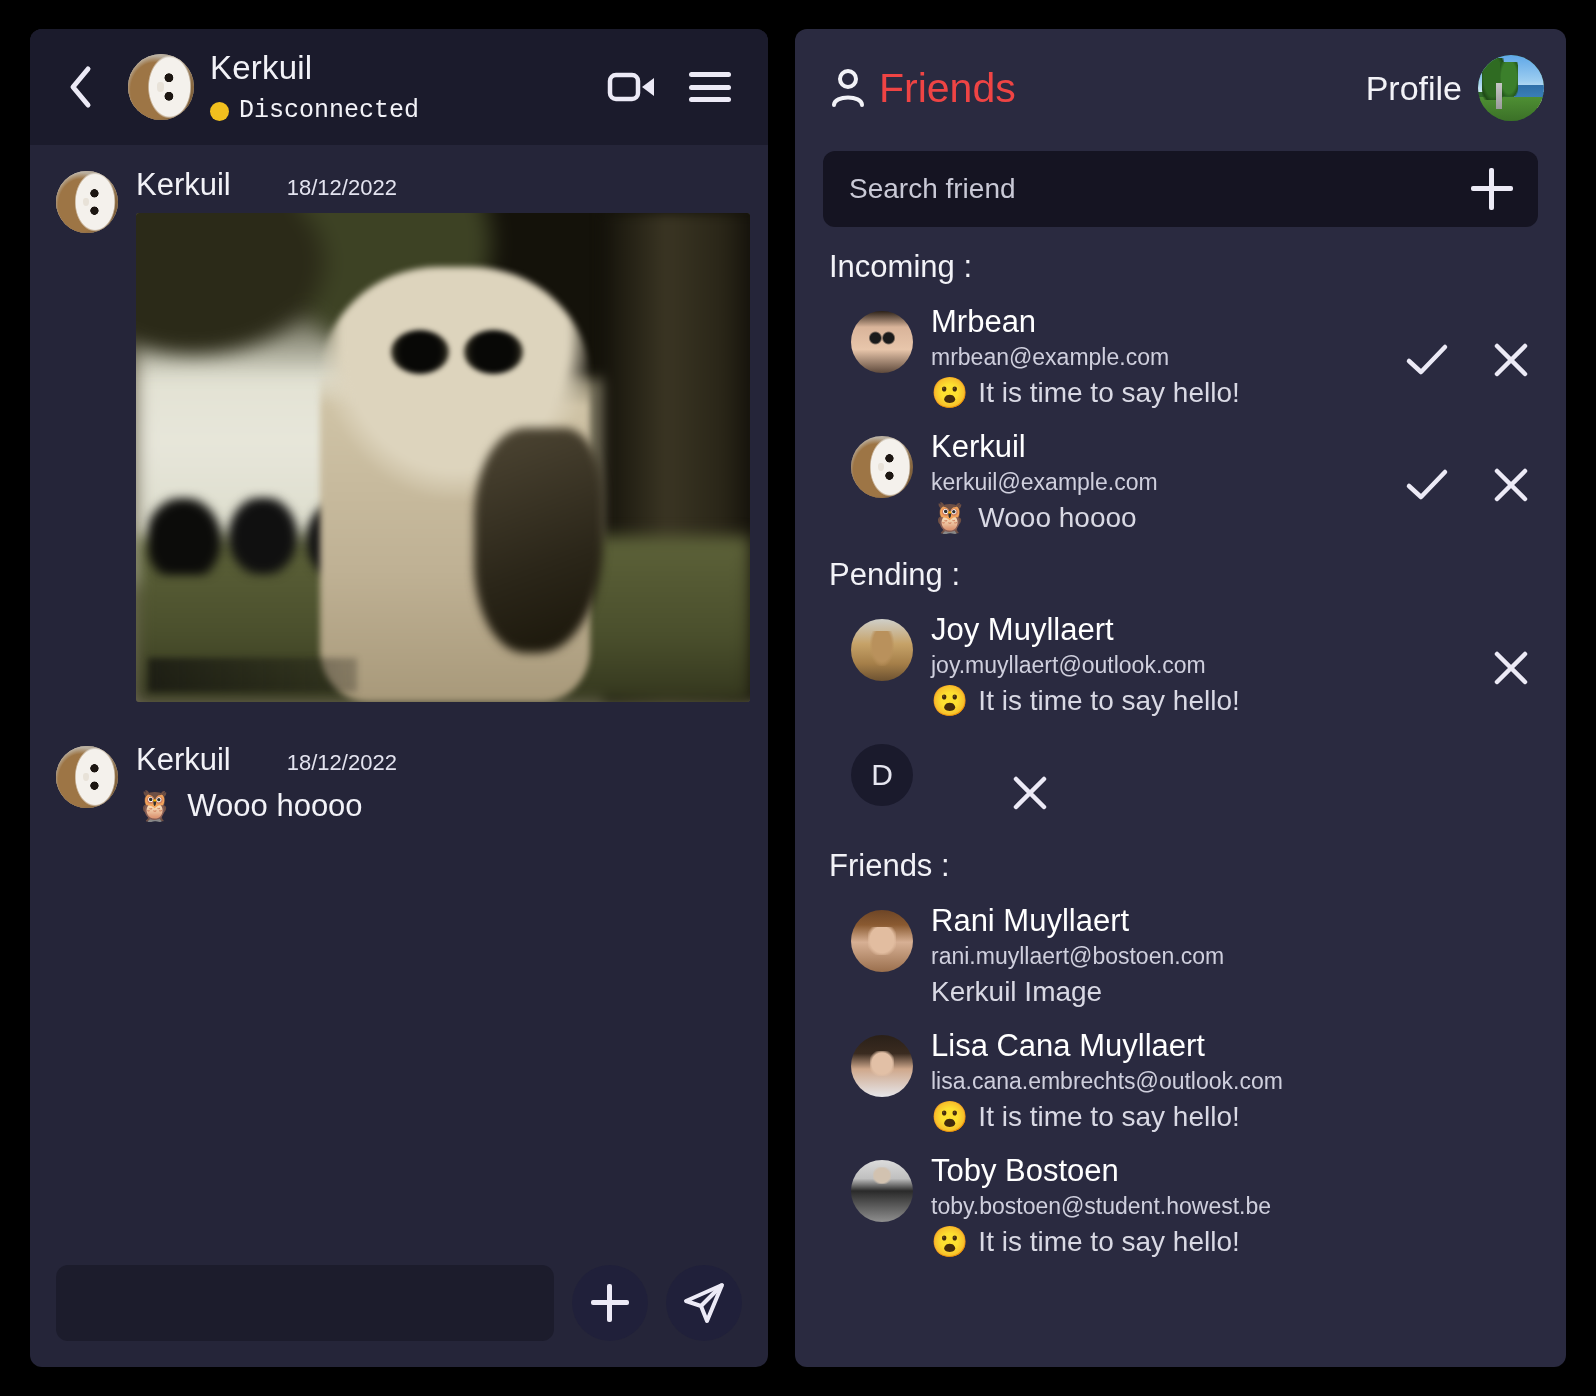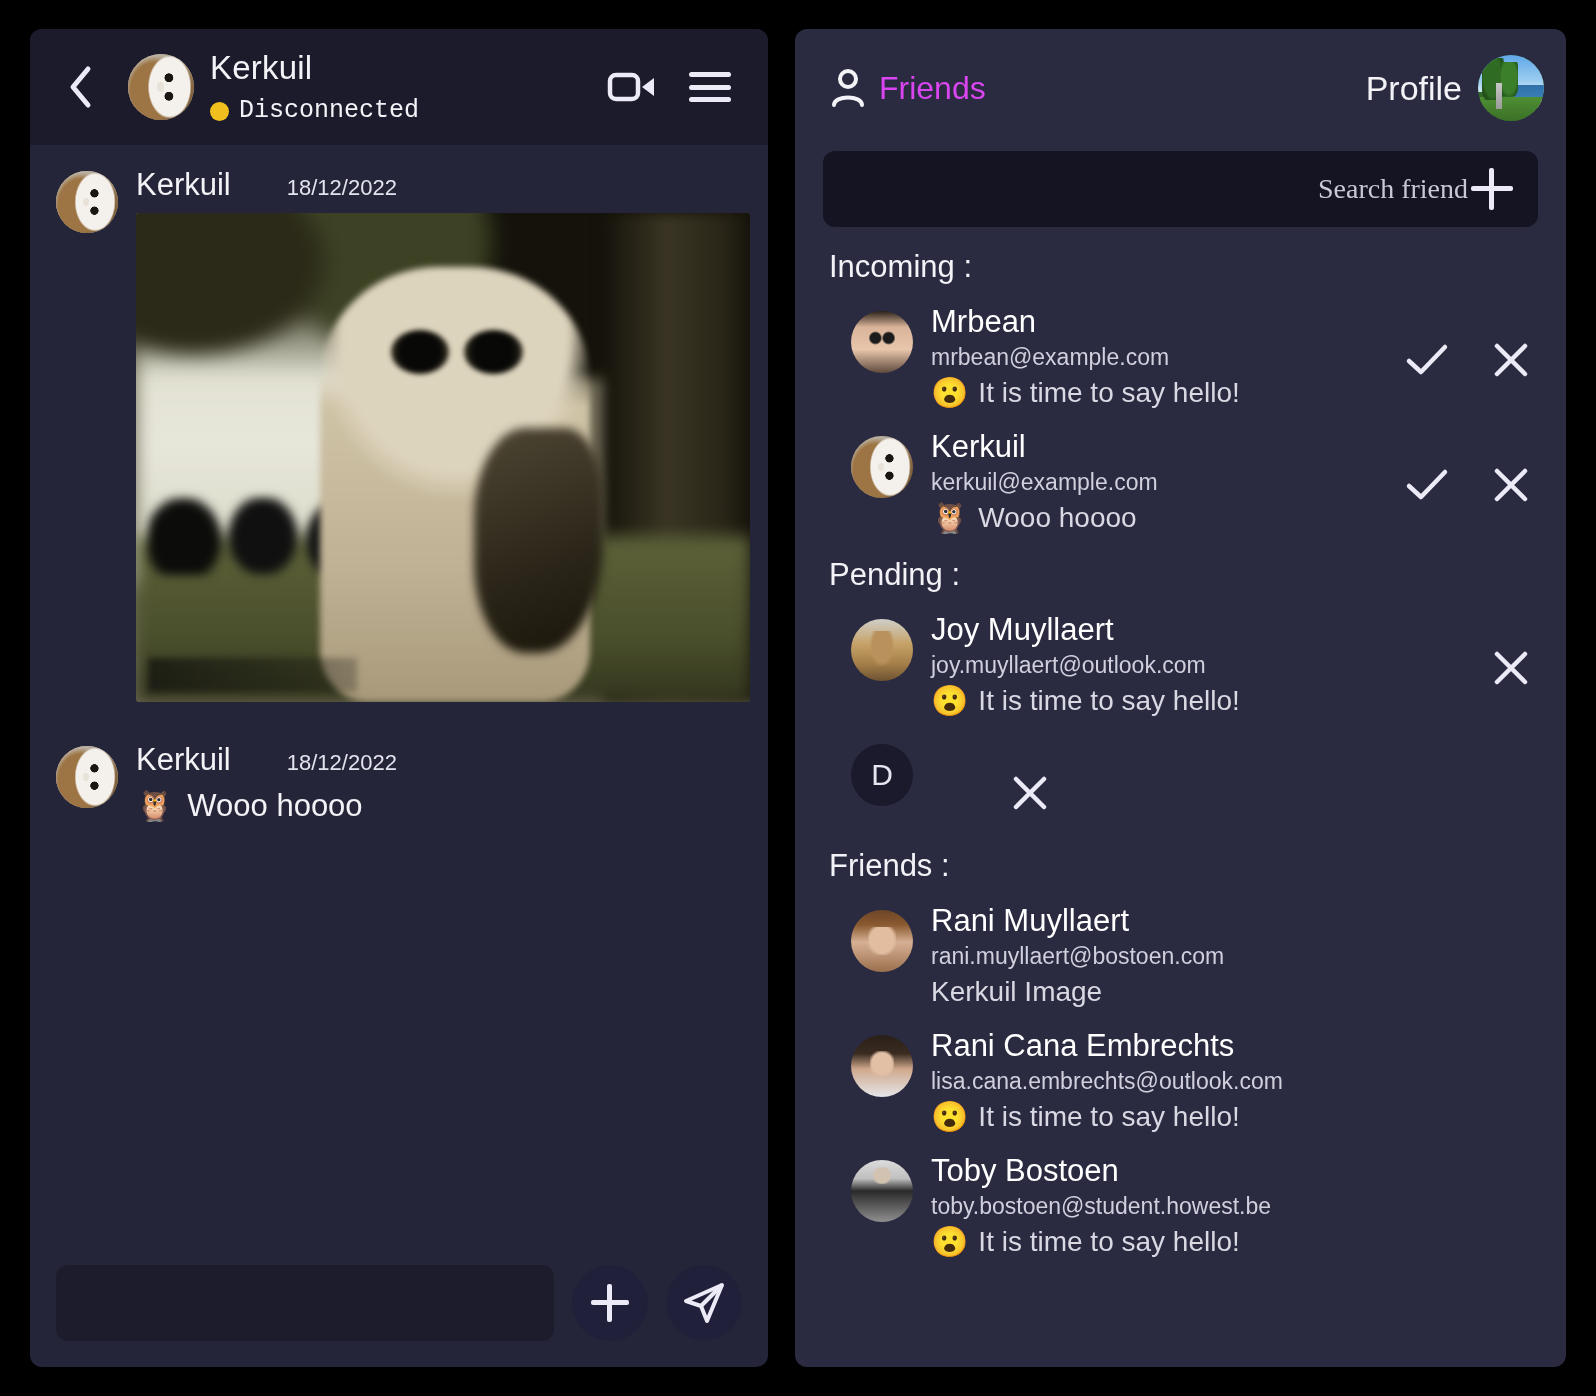--- a/index.html
+++ b/index.html
@@ -283,21 +283,21 @@
   }
 
   .friends-header {
     flex: 0 0 auto;
     height: 118px;
     display: flex;
     align-items: center;
     padding: 0 22px 0 36px;
   }
   .friends-title-wrap { display: flex; align-items: center; gap: 14px; }
-  .friends-title { color: #d946ef; font-size: 32px; line-height: 40px; }
+  .friends-title { color: #ef4444; font-size: 41px; line-height: 40px; }
   .header-spacer { flex: 1 1 auto; }
   .profile-link { color: #f2f2f7; font-size: 34px; line-height: 40px; cursor: pointer; }
   .profile-avatar {
     width: 66px; height: 66px;
     border-radius: 50%;
     margin-left: 16px;
     overflow: hidden;
     position: relative;
     flex: 0 0 auto;
     cursor: pointer;
@@ -322,22 +322,21 @@
     align-items: center;
     padding: 0 22px 0 26px;
   }
   .search-input {
     flex: 1 1 auto;
     background: transparent;
     border: none;
     outline: none;
     color: #e9e9f2;
     font-size: 28px;
-    font-family: Liberation Serif, serif;
-    text-align: right;
+    font-family: Liberation Sans, sans-serif;
   }
   .search-input::placeholder { color: #c9c9d6; }
   .add-friend-btn {
     width: 48px; height: 48px;
     display:flex; align-items:center; justify-content:center;
     cursor: pointer; flex: 0 0 auto;
   }
   .add-glyph { position: relative; width: 42px; height: 42px; }
   .add-glyph::before, .add-glyph::after {
     content:""; position:absolute; background:#eceaf6; border-radius:2px;
@@ -665,21 +664,21 @@
           <div class="fr-mail">rani.muyllaert@bostoen.com</div>
           <div class="fr-msg">
             <span>Kerkuil Image</span>
           </div>
         </div>
       </div>
 
       <div class="friend-row">
         <div class="fr-avatar av-lisa"></div>
         <div class="fr-body">
-          <div class="fr-name">Rani Cana Embrechts</div>
+          <div class="fr-name">Lisa Cana Muyllaert</div>
           <div class="fr-mail">lisa.cana.embrechts@outlook.com</div>
           <div class="fr-msg">
             <span class="emoji">😮</span>
             <span>It is time to say hello!</span>
           </div>
         </div>
       </div>
 
       <div class="friend-row fr-row-clipped">
         <div class="fr-avatar av-toby"></div>

